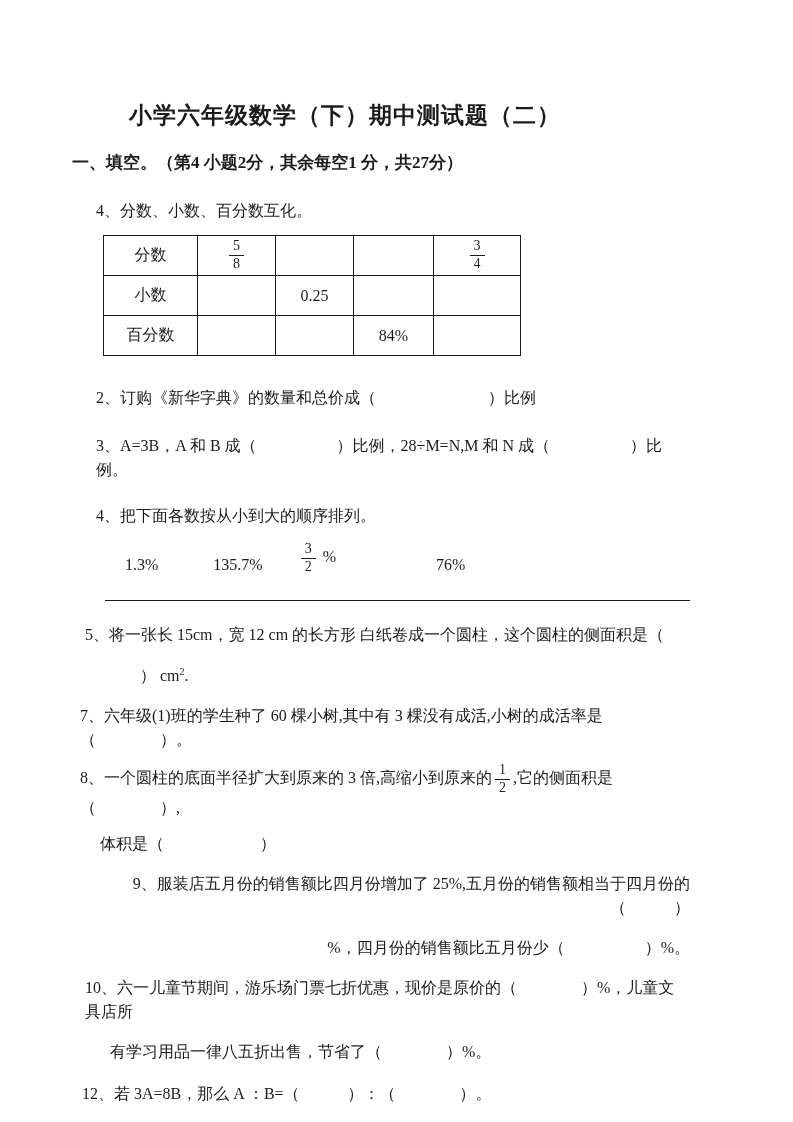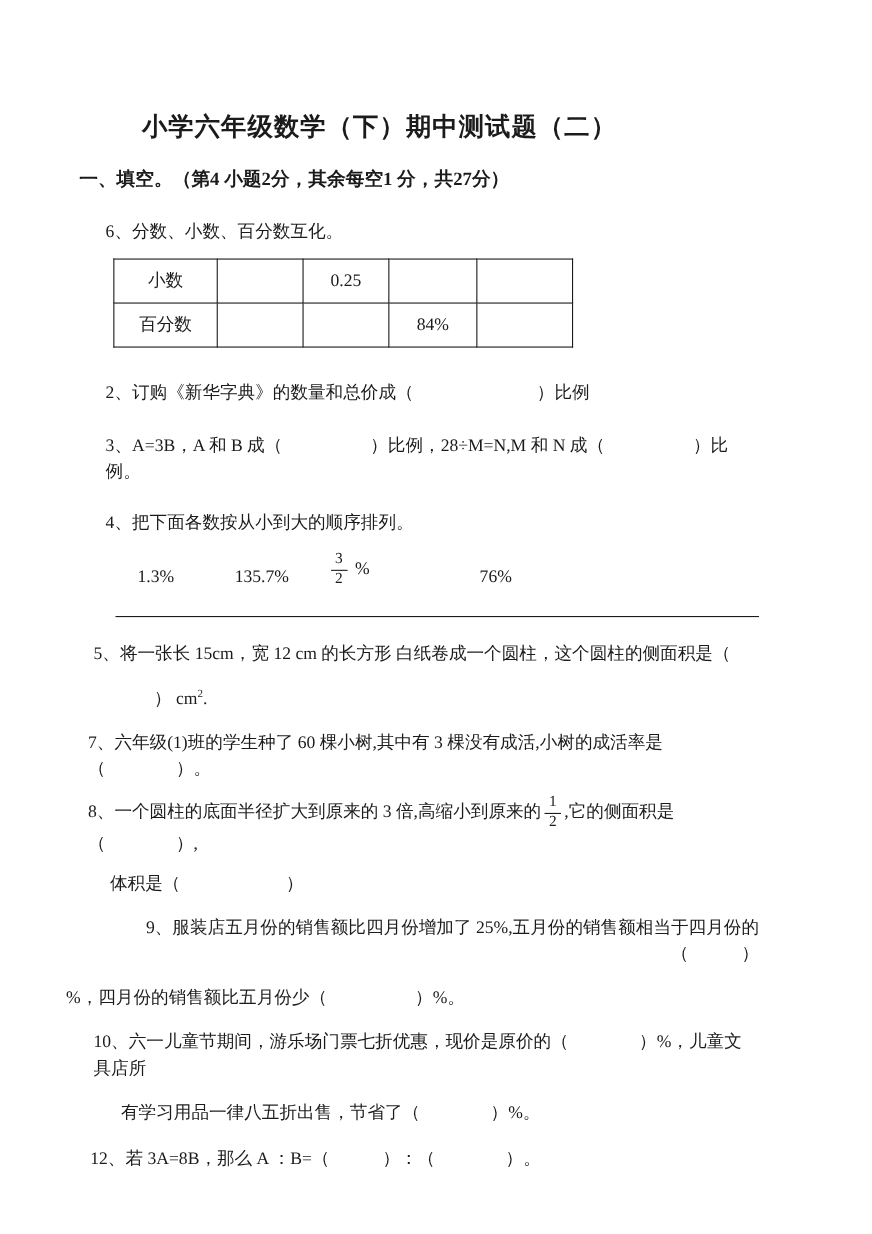--- a/index.html
+++ b/index.html
@@ -50,21 +50,21 @@
     border-top:1.5px solid #1b1b1b;
     height:0;
   }
   .q5a{ margin:22px 0 0 85px; }
   .q5b{ margin:17px 0 0 140px; }
   .q6 { margin:15px 0 0 85px; }
   .q7 { margin:16px 0 0 80px; }
   .q8a{ margin:11px 0 0 80px; }
   .q8b{ margin:12px 0 0 100px; }
   .q9a{ margin:16px 0 0 56px;text-align:right; }
-  .q9b{ margin:16px 0 0 60px; }
+  .q9b{ margin:16px 0 0 60px;text-align:right; }
   .q10a{ margin:16px 0 0 85px; }
   .q10b{ margin:16px 0 0 110px; }
   .q11{ margin:16px 0 0 82px; }
   .q12{ margin:18px 0 0 82px; }
   .frac{
     display:inline-block;
     text-align:center;
     vertical-align:middle;
     line-height:1.05;
     font-size:14px;
@@ -76,32 +76,39 @@
 </style>
 </head>
 <body>
 
 <div class="page">
 
   <h1 class="title">小学六年级数学（下）期中测试题（二）</h1>
 
   <div class="section-heading line">一、填空。（第4 小题2分，其余每空1 分，共27分）</div>
 
-  <div class="q1 line">6、分数、小数、百分数互化。</div>
+  <div class="q1 line">4、分数、小数、百分数互化。</div>
 
   <div class="table-wrap">
     <table class="conv-table">
       <colgroup>
         <col style="width:94px">
           <col style="width:78px">
           <col style="width:78px">
           <col style="width:80px">
           <col style="width:87px">
       </colgroup>
       <tbody>
+          <tr>
+            <td>分数</td>
+            <td><span class="frac"><span class="num">5</span><span class="den">8</span></span></td>
+            <td></td>
+            <td></td>
+            <td><span class="frac"><span class="num">3</span><span class="den">4</span></span></td>
+          </tr>
           <tr>
             <td>小数</td>
             <td></td>
             <td>0.25</td>
             <td></td>
             <td></td>
           </tr>
           <tr>
             <td>百分数</td>
             <td></td>

